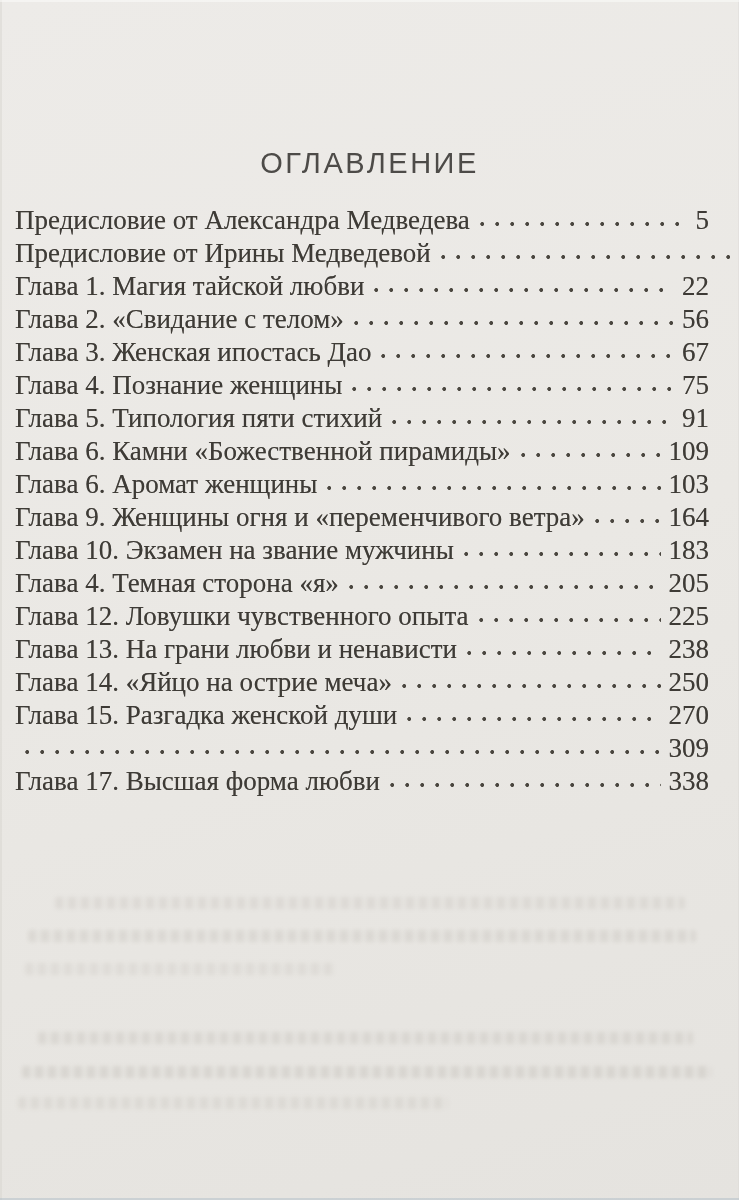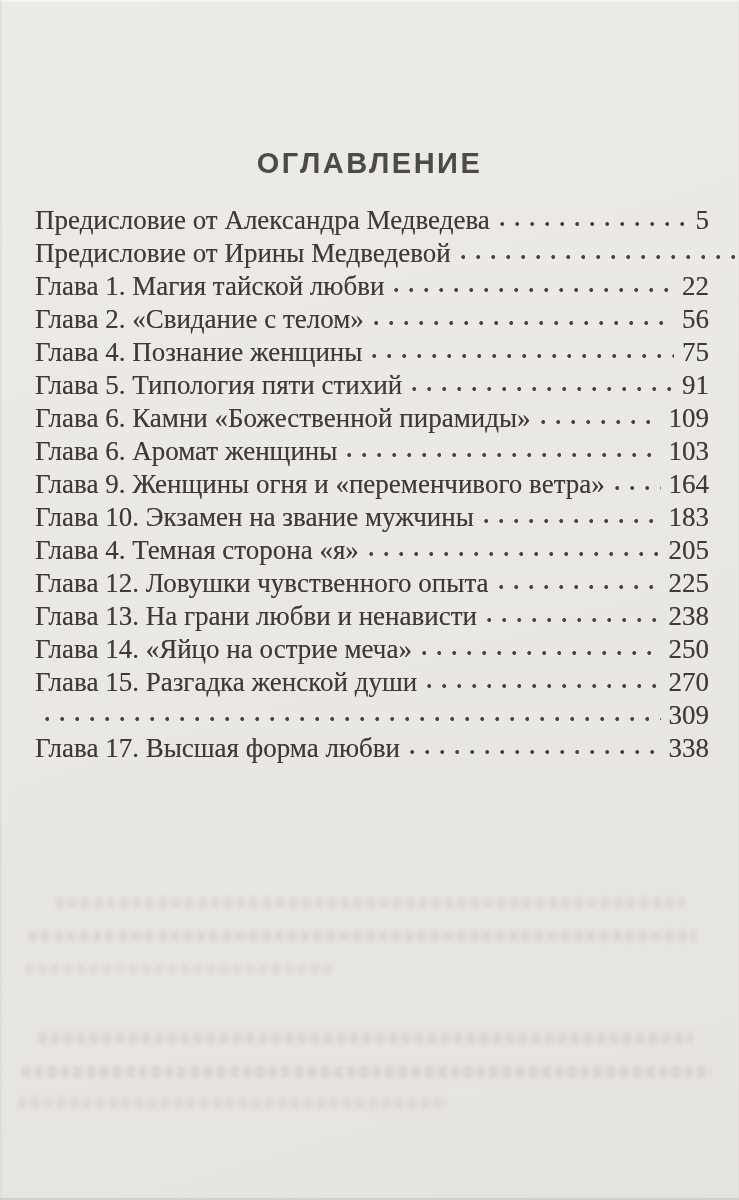--- a/index.html
+++ b/index.html
@@ -26,34 +26,33 @@
     overflow: hidden;
   }
 
   .title {
     position: absolute;
     top: 147px; left: 0; right: 0;
     margin: 0;
     text-align: center;
     font-family: "Liberation Sans", sans-serif;
     font-size: 29px;
-    font-weight: 700;
+    font-weight: 400;
     letter-spacing: 2.5px;
     color: var(--title-ink);
   }
 
   .toc {
     position: absolute;
     top: 203px; left: 15px; right: 30px;
   }
   .row {
     display: flex;
     align-items: flex-end;
     height: 33px;
-    margin-left: 20px;
   }
   .label, .pagenum {
     white-space: nowrap;
     font-size: 27px;
     line-height: 31px;
     text-shadow: 0 0 .5px rgba(62,59,54,.55);
   }
   .leader {
     flex: 1 1 auto;
     min-width: 14px;
@@ -97,20 +96,25 @@
     </div>
       <div class="row">
       <span class="label">Глава 1. Магия тайской любви</span>
       <span class="leader"></span>
       <span class="pagenum">22</span>
     </div>
       <div class="row">
       <span class="label">Глава 2. «Свидание с телом»</span>
       <span class="leader"></span>
       <span class="pagenum">56</span>
+    </div>
+      <div class="row">
+      <span class="label">Глава 3. Женская ипостась Дао</span>
+      <span class="leader"></span>
+      <span class="pagenum">67</span>
     </div>
       <div class="row">
       <span class="label">Глава 4. Познание женщины</span>
       <span class="leader"></span>
       <span class="pagenum">75</span>
     </div>
       <div class="row">
       <span class="label">Глава 5. Типология пяти стихий</span>
       <span class="leader"></span>
       <span class="pagenum">91</span>

